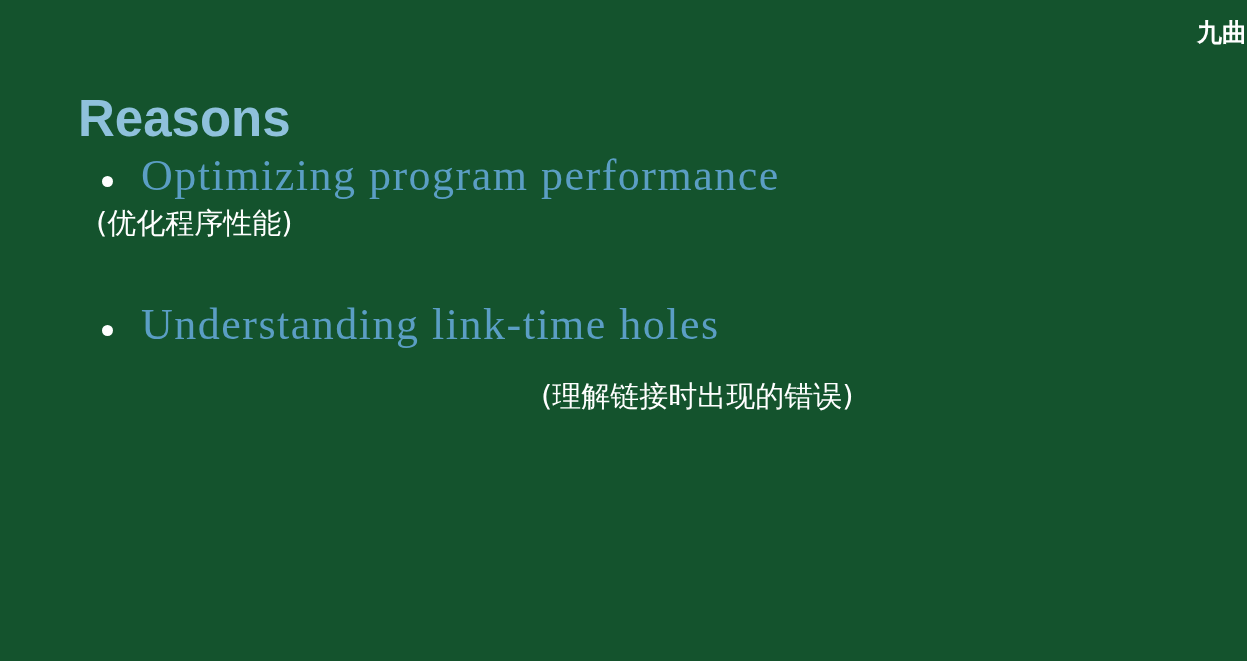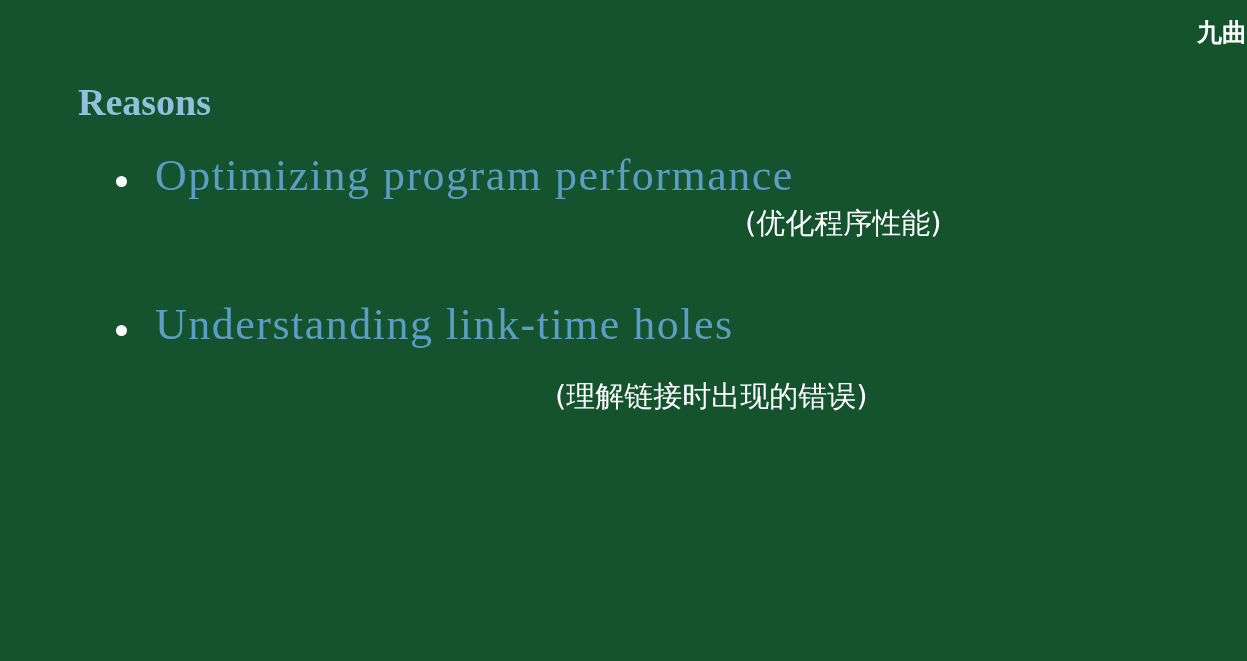--- a/index.html
+++ b/index.html
@@ -29,28 +29,28 @@
     font-size: 25px;
     line-height: 1;
     color: #ffffff;
     letter-spacing: 0px;
     white-space: nowrap;
   }
   .slide-title {
     position: absolute;
     left: 78px;
     top: 58px;
-    font-size: 38px;
+    font-size: 51px;
     line-height: 1.05;
     color: #8fc1dc;
-    font-family: Liberation Serif, serif;
+    font-family: Liberation Sans, sans-serif;
   }
   .bullet-list {
     position: absolute;
-    left: 110px;
+    left: 96px;
     top: 150px;
     width: 1060px;
     list-style: none;
     margin: 0;
     padding: 0;
   }
   .bullet-item {
     position: relative;
     margin-bottom: 58px;
   }
@@ -76,21 +76,21 @@
     font-family: "Liberation Serif", "DejaVu Serif", serif;
   }
   .bullet-sub {
     display: block;
     font-size: 29px;
     line-height: 1.2;
     color: #ffffff;
     font-family: "DejaVu Sans", sans-serif;
     margin-top: 4px;
   }
-  .sub-1 { margin-left: 635px; }
+  .sub-1 { }
   .sub-2 { margin-left: 445px; margin-top: 28px; }
   .sub-3 { margin-left: 378px; }
 </style>
 </head>
 <body>
 
 <div class="slide">
 
   <div class="corner-mark">九曲</div>
 

